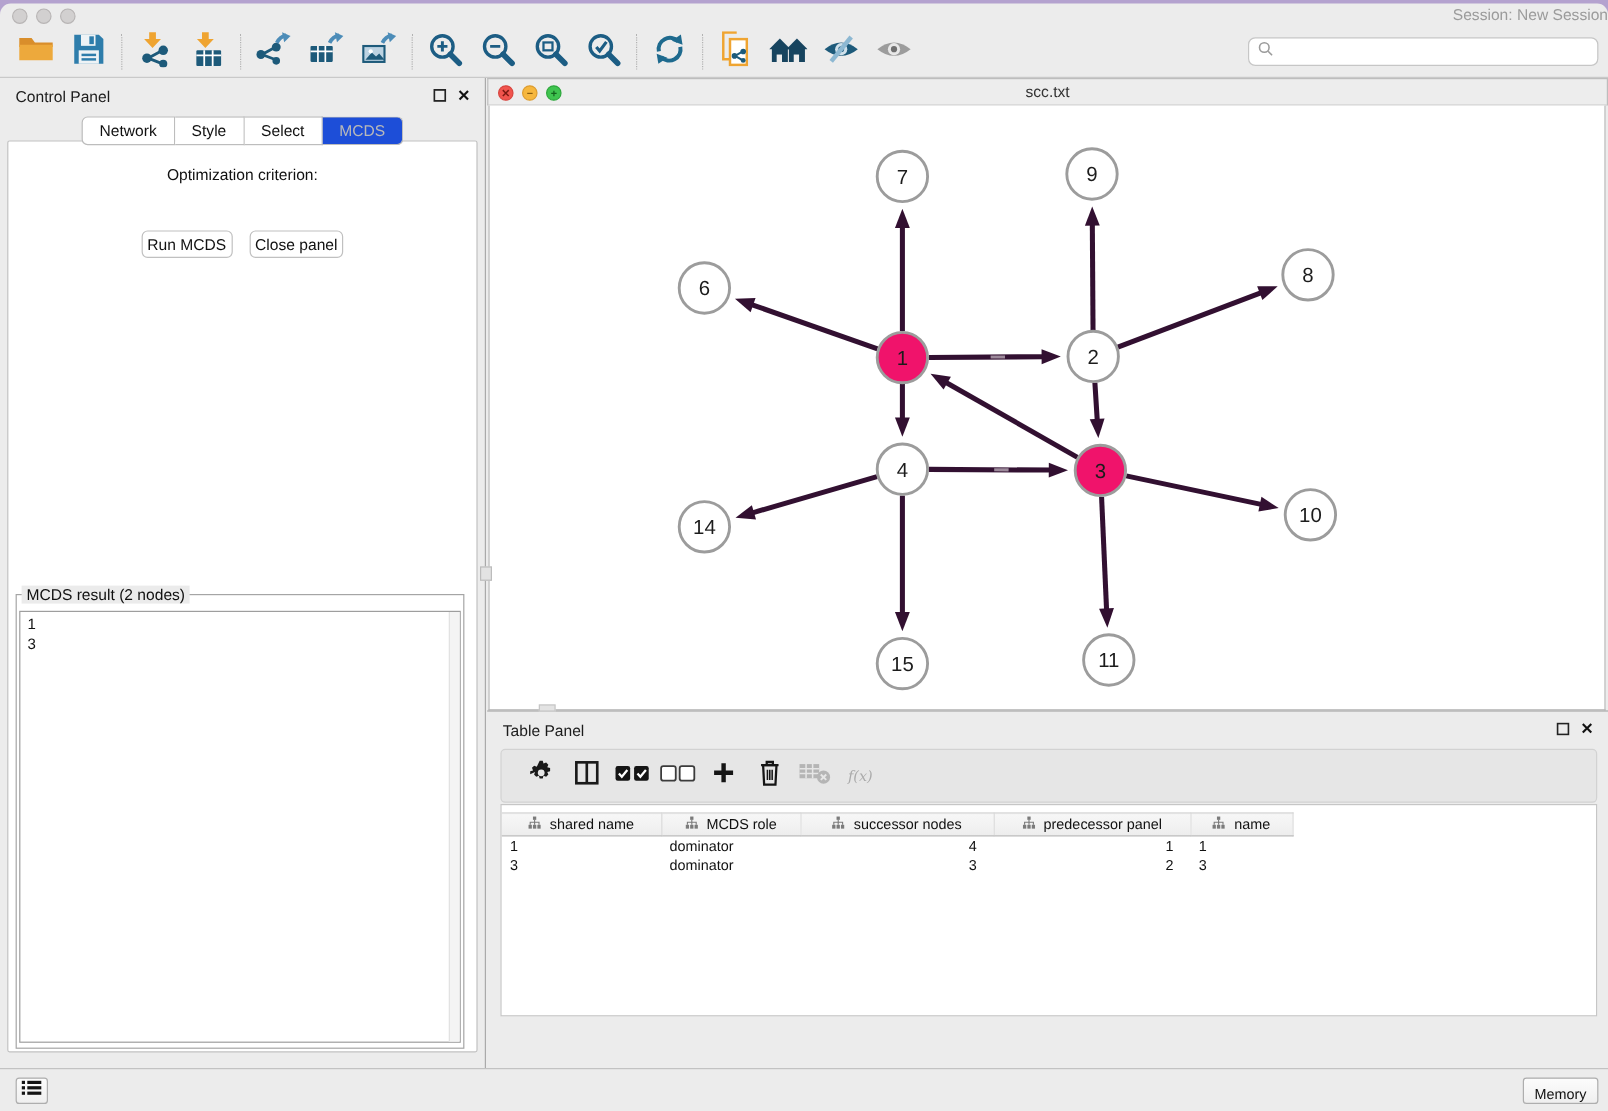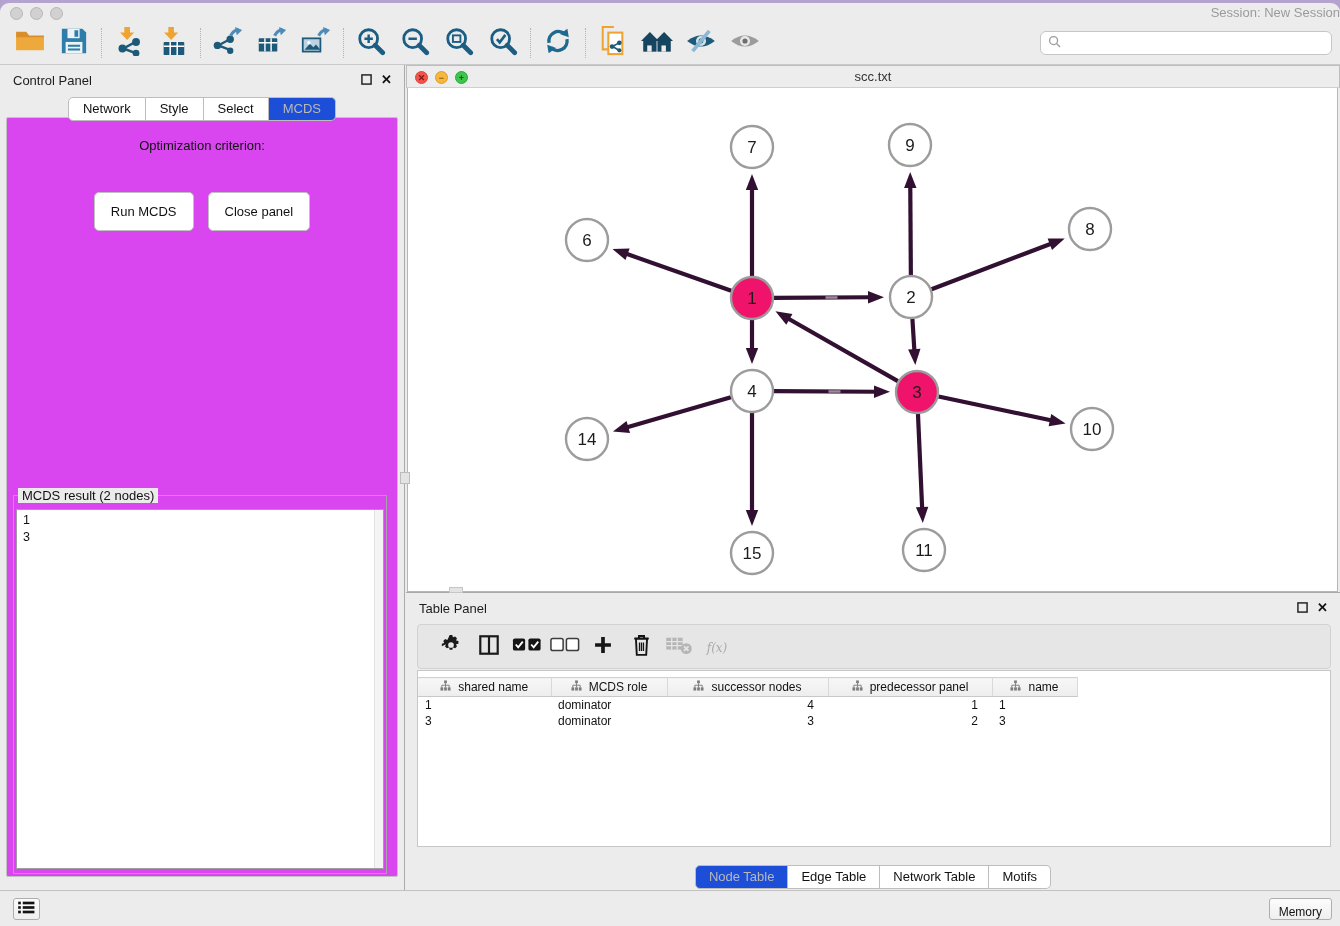--- a/index.html
+++ b/index.html
@@ -41,32 +41,32 @@
   .win-btns { position:absolute; right:12px; top:8px; display:flex; gap:9px; align-items:center; }
   .float-btn svg { display:block; }
   .close-btn { font-size:13px; font-weight:bold; color:#111; line-height:13px; }
   .tabrow { position:absolute; top:32px; left:0; width:100%; display:flex; justify-content:center; z-index:2; }
   .tab { padding:3px 14px 4px; font-size:13px; background:#fff; border:1px solid #bdbdbd; border-left:none; color:#111; }
   .tab:first-child { border-left:1px solid #bdbdbd; border-radius:5px 0 0 5px; }
   .tab:last-child { border-radius:0 5px 5px 0; }
   .tab.tab-dim { background:#1d4ed8; color:#b9b9b9; }
   .cp-pane {
     position:absolute; left:6px; right:6px; top:52px; bottom:13px;
-    background:#d946ef; border:1px solid #c2c2c2; border-radius:2px;
+    background:#ffffff; border:1px solid #c2c2c2; border-radius:2px;
   }
   .opt-label { position:absolute; top:20px; width:100%; text-align:center; font-size:13px; color:#111; }
   .dropdown {
     position:absolute; left:39px; top:41px; width:311px; height:23px;
     background:#fff; border:1px solid #c3c3c3; border-radius:5px;
     display:flex; align-items:center; padding:0 4px 0 10px; font-size:13px; color:#111;
   }
   .dropdown .dd-value { flex:1; }
   .btnrow { position:absolute; top:74px; width:100%; display:flex; justify-content:center; gap:14px; }
   .button {
-    height:39px; padding:0 16px; background:#fff; border:1px solid #c0c0c0; border-radius:5px;
+    height:23px; padding:0 4px; background:#fff; border:1px solid #c0c0c0; border-radius:5px;
     font-size:13px; color:#111; display:flex; align-items:center;
   }
   .groupbox {
     position:absolute; left:6px; width:374px; top:377px; bottom:2px;
     border:1px solid #a5a5a5;
   }
   .groupbox-label {
     position:absolute; top:-8px; left:4px; background:#ebebeb; padding:0 4px;
     font-size:13px; color:#111;
   }
@@ -638,26 +638,20 @@
               <tr>
                 <td>3</td>
                 <td>dominator</td>
                 <td>3</td>
                 <td>2</td>
                 <td>3</td>
               </tr>
             </tbody>
         </table>
       </div>
-      <div class="tp-tabs" id="table-tabs">
-          <span class="tab tab-dim small">Node Table</span>
-          <span class="tab small">Edge Table</span>
-          <span class="tab small">Network Table</span>
-          <span class="tab small">Motifs</span>
-        </div>
     </div>
 
   </div>
 
   <div class="statusbar">
     <span class="list-btn">
       <span>
         <svg width="19" height="15" viewBox="0 0 22 18" fill="#141414">
             <rect x="1" y="2" width="3.2" height="3.2"></rect>
             <rect x="6.5" y="2" width="14" height="3.2"></rect>

